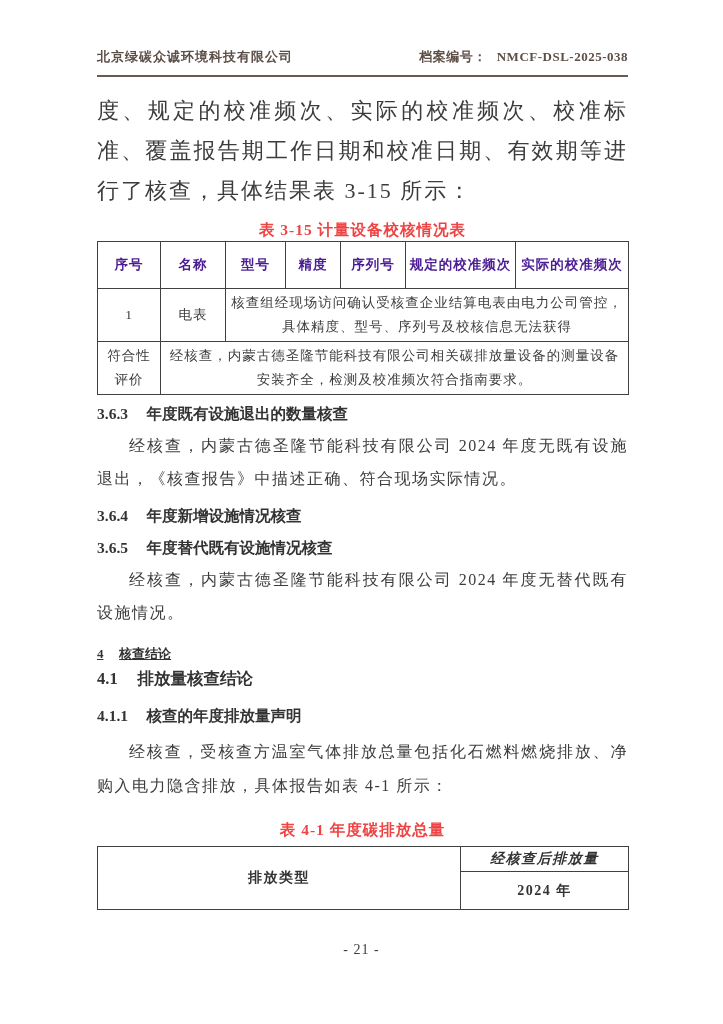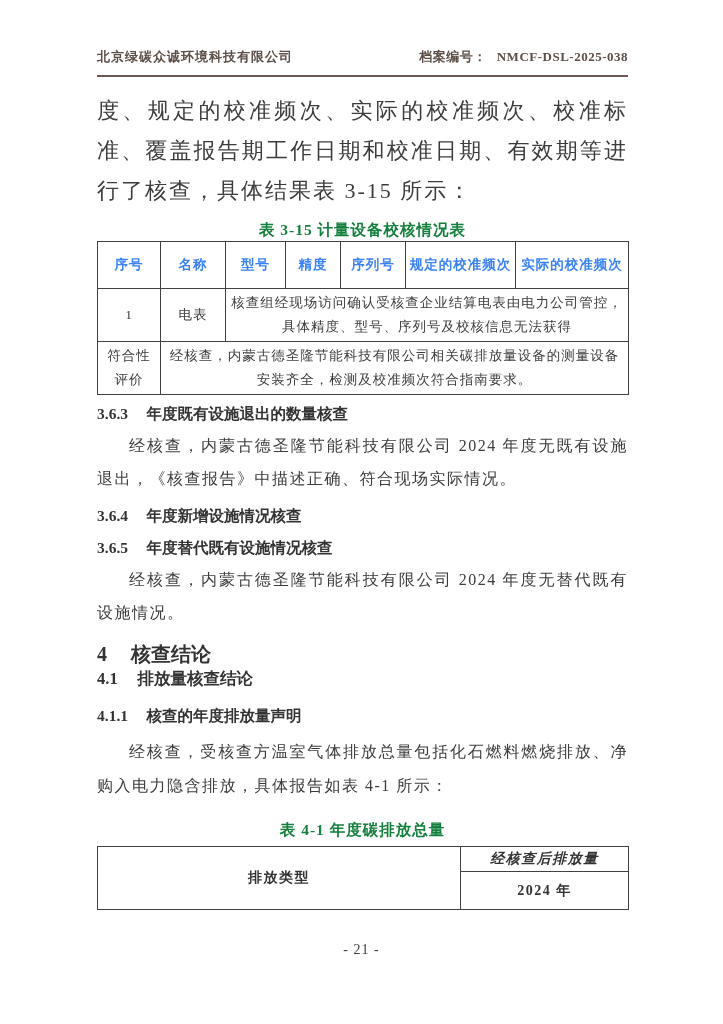--- a/index.html
+++ b/index.html
@@ -57,35 +57,35 @@
   p.body.single { margin-top: 10px; letter-spacing: 0.5px; }
 
   
   .h1, .h2, .h3 {
     margin: 0;
     font-weight: bold;
     color: #333333;
   }
   .h3 { margin-top: 10px; font-size: 15.5px; line-height: 22px; }
   .h3.first { margin-top: 8px; }
-  .h1 { margin-top: 12px; font-size: 20px; line-height: 26px; }
+  .h1 { margin-top: 12px; font-size: 13px; line-height: 26px; text-decoration: underline; }
   .h2 { font-size: 16.5px; line-height: 24px; }
   .h2.sub { margin-top: 14px; font-size: 15.5px; line-height: 22px; }
   .sec-num { margin-right: 1.2em; letter-spacing: 0; }
 
   
   .tbl-title {
     margin-top: 8px;
     height: 22px;
     line-height: 22px;
     text-align: center;
     font-weight: bold;
     font-size: 15.5px;
     letter-spacing: 1px;
-    color: #15803d;
+    color: #ef4444;
   }
   .tbl-title.t41title { margin-top: 16px; }
 
   
   table {
     border-collapse: collapse;
     width: 531px;
     table-layout: fixed;
   }
   td, th {
@@ -94,21 +94,21 @@
     vertical-align: middle;
     padding: 2px 3px;
     box-sizing: border-box;
   }
   .t315 th {
     font-size: 13.5px;
     font-weight: bold;
     letter-spacing: 1px;
     height: 47px;
     line-height: 20px;
-    color: #3b82f6;
+    color: #4c1d95;
   }
   .t315 td {
     font-size: 13.5px;
     letter-spacing: 1px;
     line-height: 24px;
   }
   .t315 tr.r1 td { height: 49px; }
   .t315 tr.r2 td { height: 49px; }
 
   .t41 { margin-top: 5px; }

